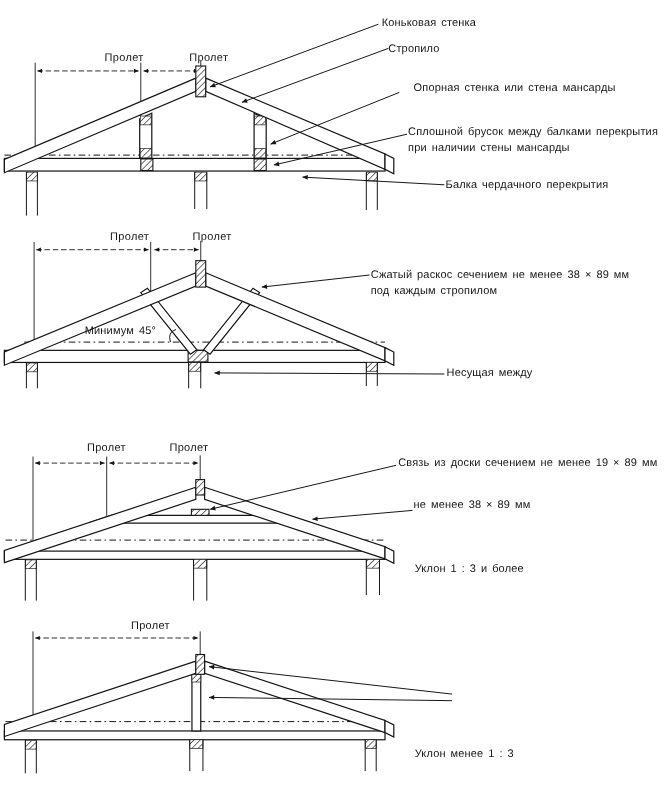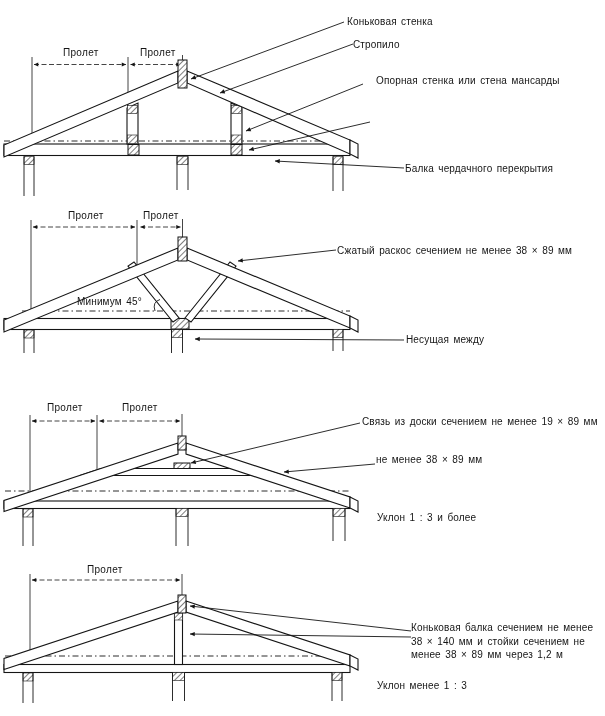--- a/index.html
+++ b/index.html
@@ -1,21 +1,21 @@
 <!DOCTYPE html>
 <html><head>
 <meta charset="utf-8">
 <style>
   html,body{margin:0;padding:0;background:#fff;}
   #page{position:relative;width:605px;height:716px;background:#fff;overflow:hidden;
         font-family:"Liberation Sans", sans-serif;color:#151515;}
   svg{position:absolute;left:0;top:0;}
   .lbl{position:absolute;font-size:10px;line-height:13.5px;white-space:nowrap;
        letter-spacing:0.15px;word-spacing:1.5px;color:#151515;}
-  .dimlbl{position:absolute;font-size:10px;white-space:nowrap;letter-spacing:0.3px;color:#151515;}
+  .dimlbl{position:absolute;font-size:10px;white-space:nowrap;letter-spacing:0.3px;color:#151515;margin-left:32px;}
   
   .ln{stroke:#151515;stroke-width:0.9;fill:none;}
   .ext{stroke:#151515;stroke-width:0.8;fill:none;}
   .dim{stroke:#151515;stroke-width:0.8;fill:none;stroke-dasharray:5 2.5;}
   .dash{stroke:#151515;stroke-width:0.9;fill:none;stroke-dasharray:6 3 1.5 3;}
   .bd{fill:#ffffff;stroke:#151515;stroke-width:1.1;}
   .hs{fill:url(#ht);stroke:#151515;stroke-width:1;}
   .hh{fill:url(#ht);stroke:#151515;stroke-width:0.6;}
   .ldr{stroke:#151515;stroke-width:0.9;fill:none;}
 </style>
@@ -150,39 +150,39 @@
       <line class="ldr" x1="411" y1="637" x2="190" y2="634" marker-end="url(#ah)"></line>
     </g>
   </g>
 </svg>
 
 <div class="dimlbl" style="left:63px;top:47px">Пролет</div>
 <div class="dimlbl" style="left:140px;top:47px">Пролет</div>
 <div class="lbl" style="left:347px;top:15px">Коньковая стенка</div>
 <div class="lbl" style="left:353px;top:38px">Стропило</div>
 <div class="lbl" style="left:376px;top:74px">Опорная стенка или стена мансарды</div>
+<div class="lbl" style="left:371px;top:114px">
+  <div>Сплошной брусок между балками перекрытия</div>
+  <div>при наличии стены мансарды</div>
+</div>
 <div class="lbl" style="left:405px;top:162px">Балка чердачного перекрытия</div>
 
 <div class="dimlbl" style="left:68px;top:210px">Пролет</div>
 <div class="dimlbl" style="left:143px;top:210px">Пролет</div>
 <div class="lbl" style="left:77px;top:295px">Минимум 45°</div>
 <div class="lbl" style="left:337px;top:244px">
   <div>Сжатый раскос сечением не менее 38 × 89 мм</div>
+  <div>под каждым стропилом</div>
 </div>
 <div class="lbl" style="left:406px;top:333px">Несущая между</div>
 
 <div class="dimlbl" style="left:47px;top:402px">Пролет</div>
 <div class="dimlbl" style="left:122px;top:402px">Пролет</div>
 <div class="lbl" style="left:362px;top:415px">Связь из доски сечением не менее 19 × 89 мм</div>
 <div class="lbl" style="left:376px;top:453px">
   <div>не менее 38 × 89 мм</div>
 </div>
 <div class="lbl" style="left:377px;top:511px">Уклон 1 : 3 и более</div>
 
 <div class="dimlbl" style="left:87px;top:564px">Пролет</div>
-<div class="lbl" style="left:411px;top:621px">
-  <div>Коньковая балка сечением не менее</div>
-  <div>38 × 140 мм и стойки сечением не</div>
-  <div>менее 38 × 89 мм через 1,2 м</div>
-</div>
 <div class="lbl" style="left:377px;top:679px">Уклон менее 1 : 3</div>
 
 </div>
 
 </body></html>

